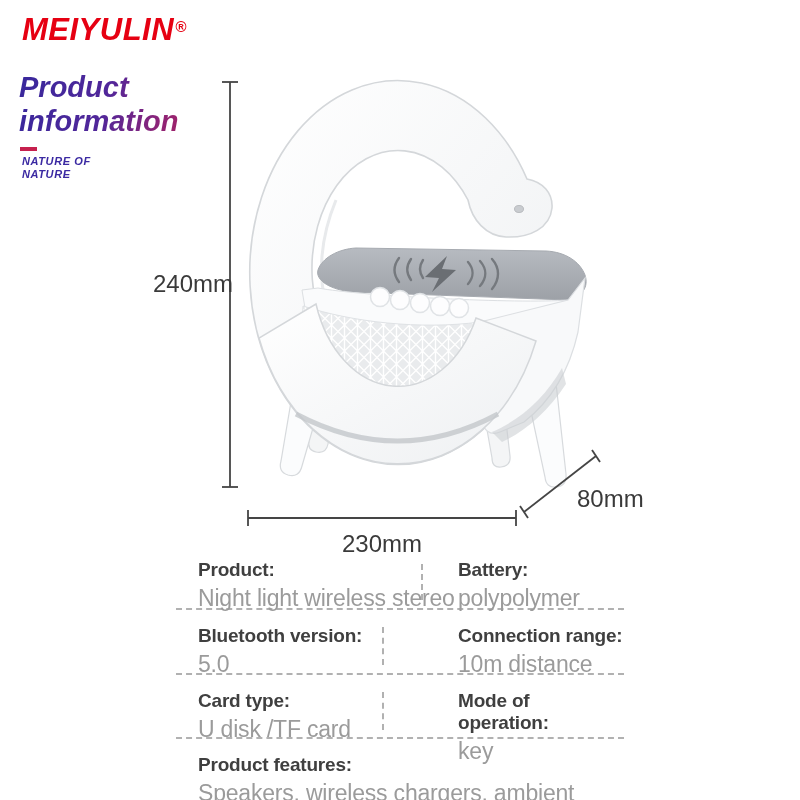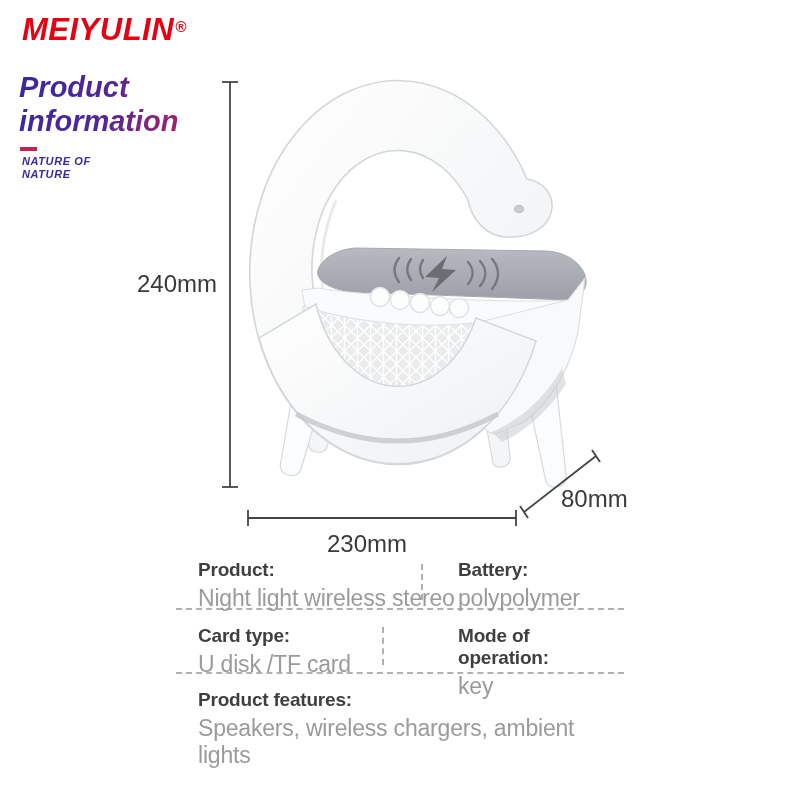--- a/index.html
+++ b/index.html
@@ -24,24 +24,24 @@
   }
   .title-dash{position:absolute;left:20px;top:147px;width:17px;height:4px;background:#c6204e;}
   .tagline{
     position:absolute;left:22px;top:155px;
     font-size:11px;line-height:13px;font-weight:bold;font-style:italic;
     color:#3b2aa2;letter-spacing:.6px;white-space:nowrap;
   }
   
   .fig-svg{position:absolute;left:0;top:0;}
   .dim{
-    position:absolute;font-size:24px;color:#3a3a3a;letter-spacing:0;white-space:nowrap;
+    position:absolute;font-size:24px;color:#3a3a3a;letter-spacing:0;white-space:nowrap;margin-left:16px;
   }
   .dim-h{left:137px;top:270px;}
-  .dim-w{left:319px;top:530px;width:96px;text-align:center;}
+  .dim-w{left:310px;top:530px;width:96px;text-align:right;}
   .dim-d{left:561px;top:485px;}
   
   .spec-table{position:absolute;left:176px;top:552px;width:448px;}
   .spec-row{position:relative;box-sizing:border-box;padding:15px 0 0 22px;}
   .spec-row.bordered{border-bottom:2px dashed #b1b1b1;}
   .spec-row.r1{height:58px;padding-top:7px;}
   .spec-row.r2{height:65px;}
   .spec-row.r3{height:64px;}
   .spec-row.r4{height:60px;}
   .spec-label{font-size:19px;font-weight:bold;color:#3f3f3f;letter-spacing:-.2px;}
@@ -162,20 +162,29 @@
   <div class="spec-row r1 bordered">
     <div class="spec-label">Product:</div>
     <div class="spec-value">Night light wireless stereo</div>
     <div class="vdiv"></div>
     <div class="spec-right">
       <div class="spec-label">Battery:</div>
       <div class="spec-value">polypolymer</div>
     </div>
   </div>
 
+  <div class="spec-row r2 bordered">
+    <div class="spec-label">Bluetooth version:</div>
+    <div class="spec-value">5.0</div>
+    <div class="vdiv"></div>
+    <div class="spec-right">
+      <div class="spec-label">Connection range:</div>
+      <div class="spec-value">10m distance</div>
+    </div>
+  </div>
 
   <div class="spec-row r3 bordered">
     <div class="spec-label">Card type:</div>
     <div class="spec-value">U disk /TF card</div>
     <div class="vdiv"></div>
     <div class="spec-right">
       <div class="spec-label">Mode of operation:</div>
       <div class="spec-value">key</div>
     </div>
   </div>

